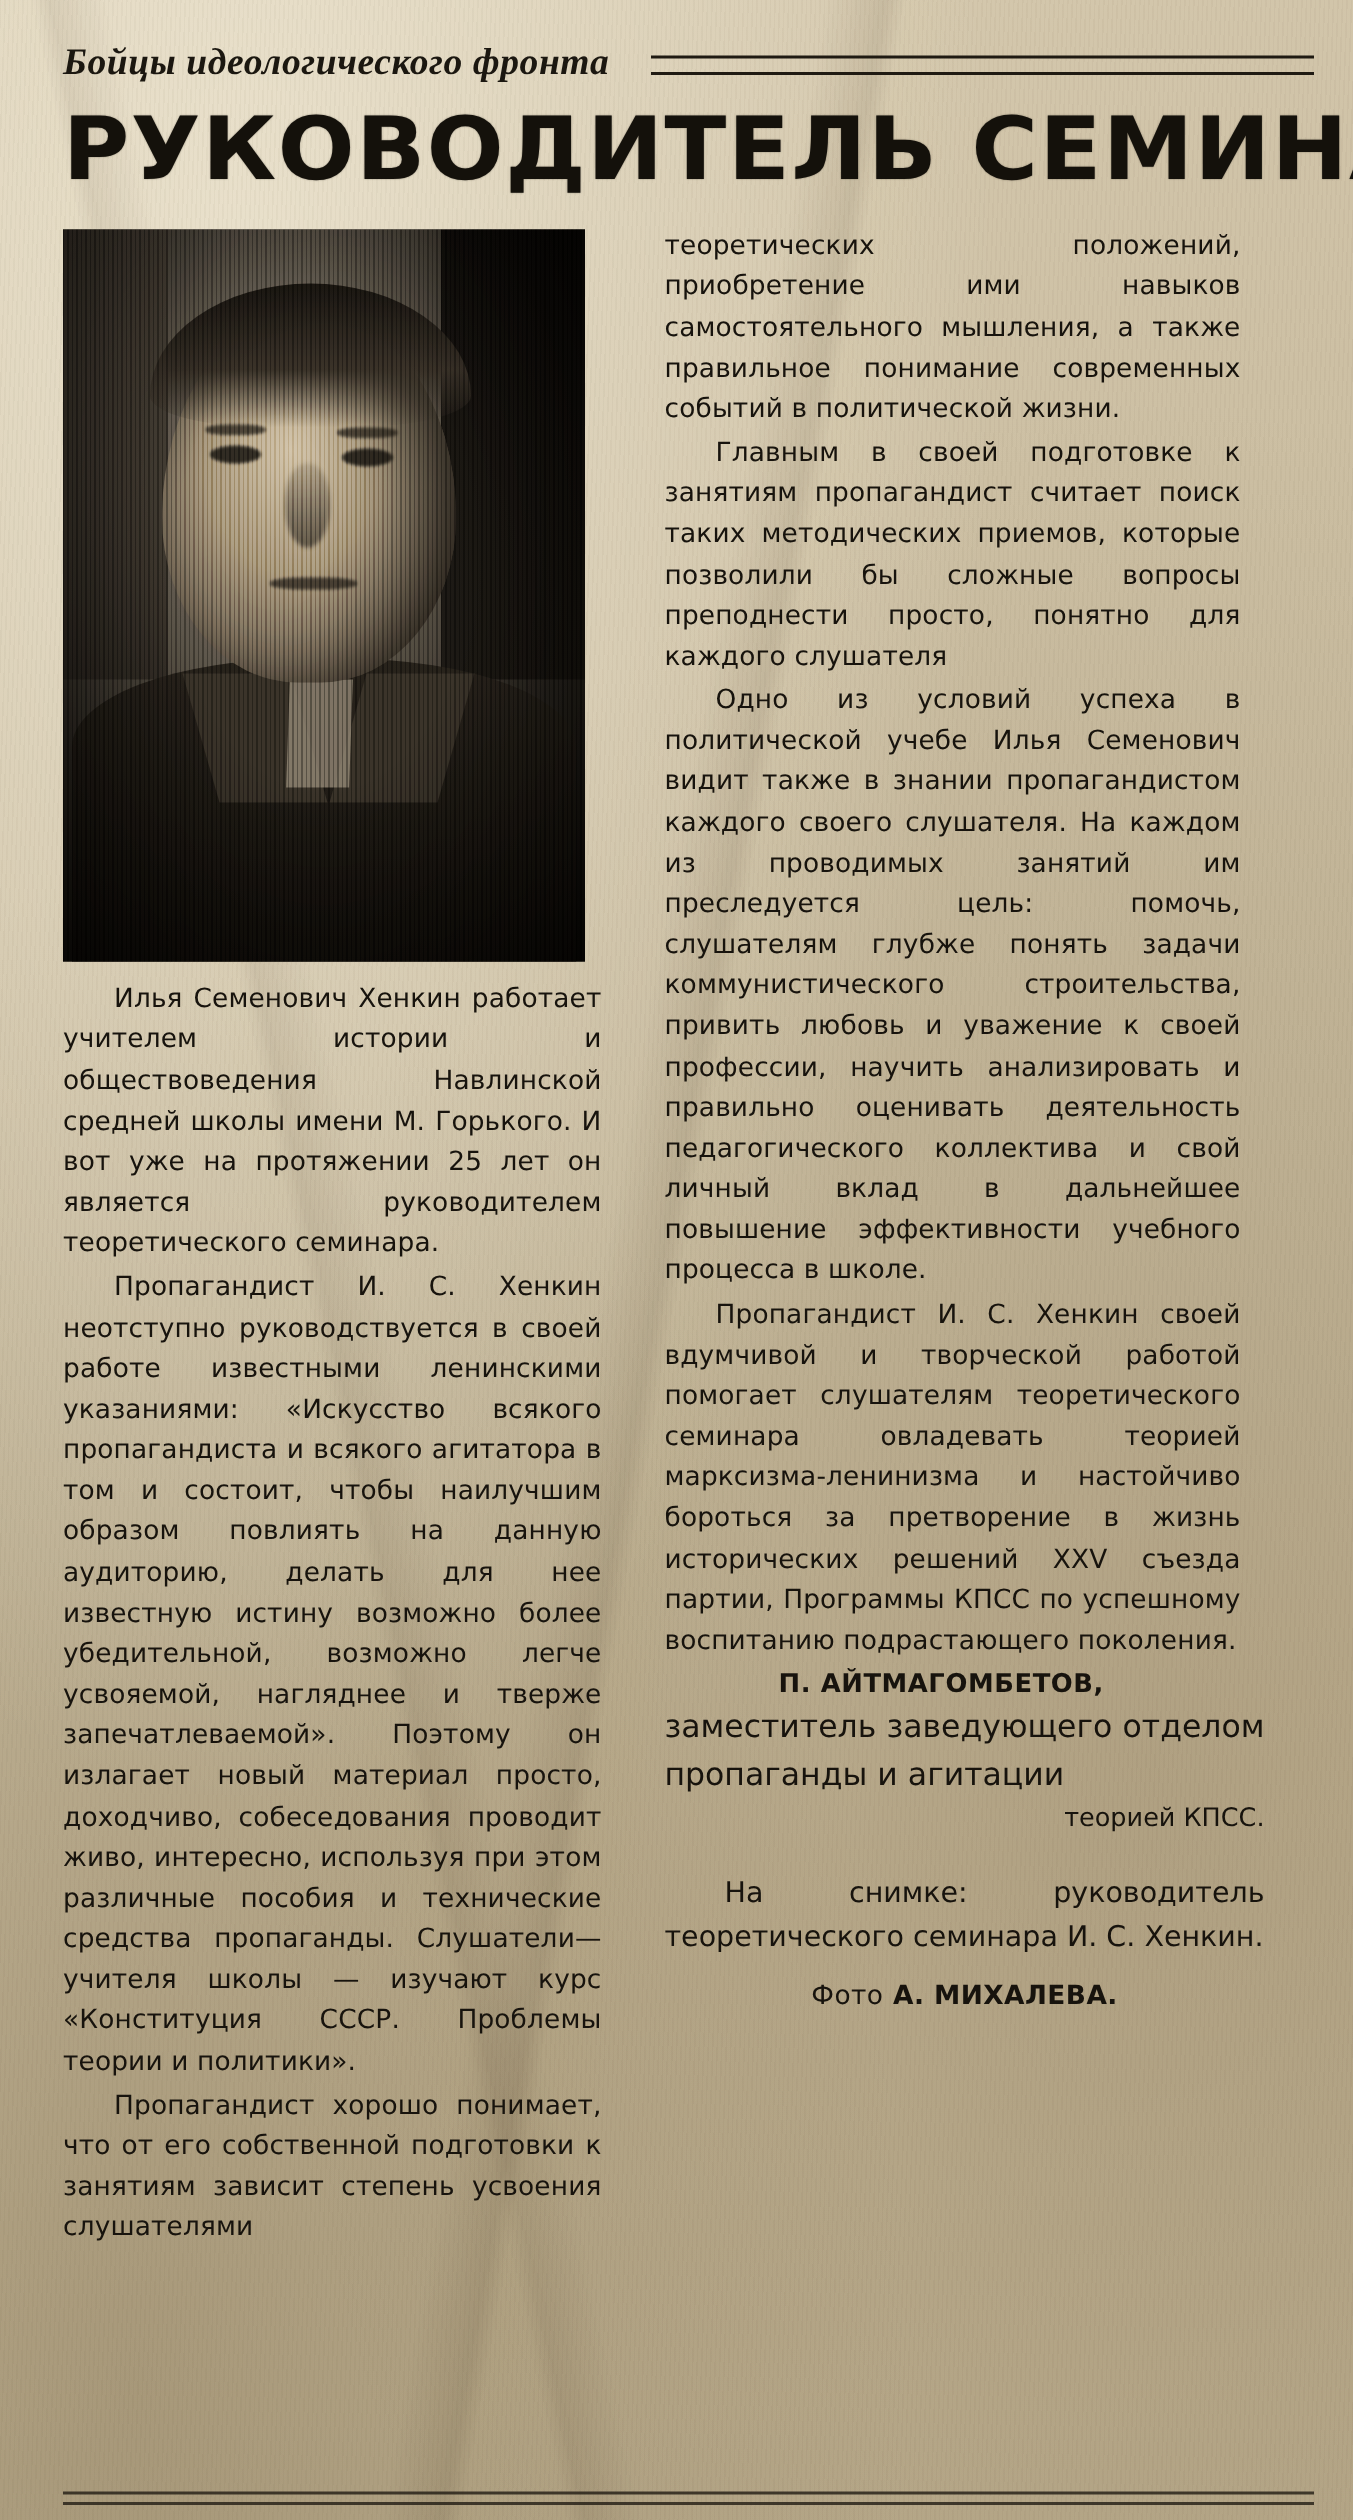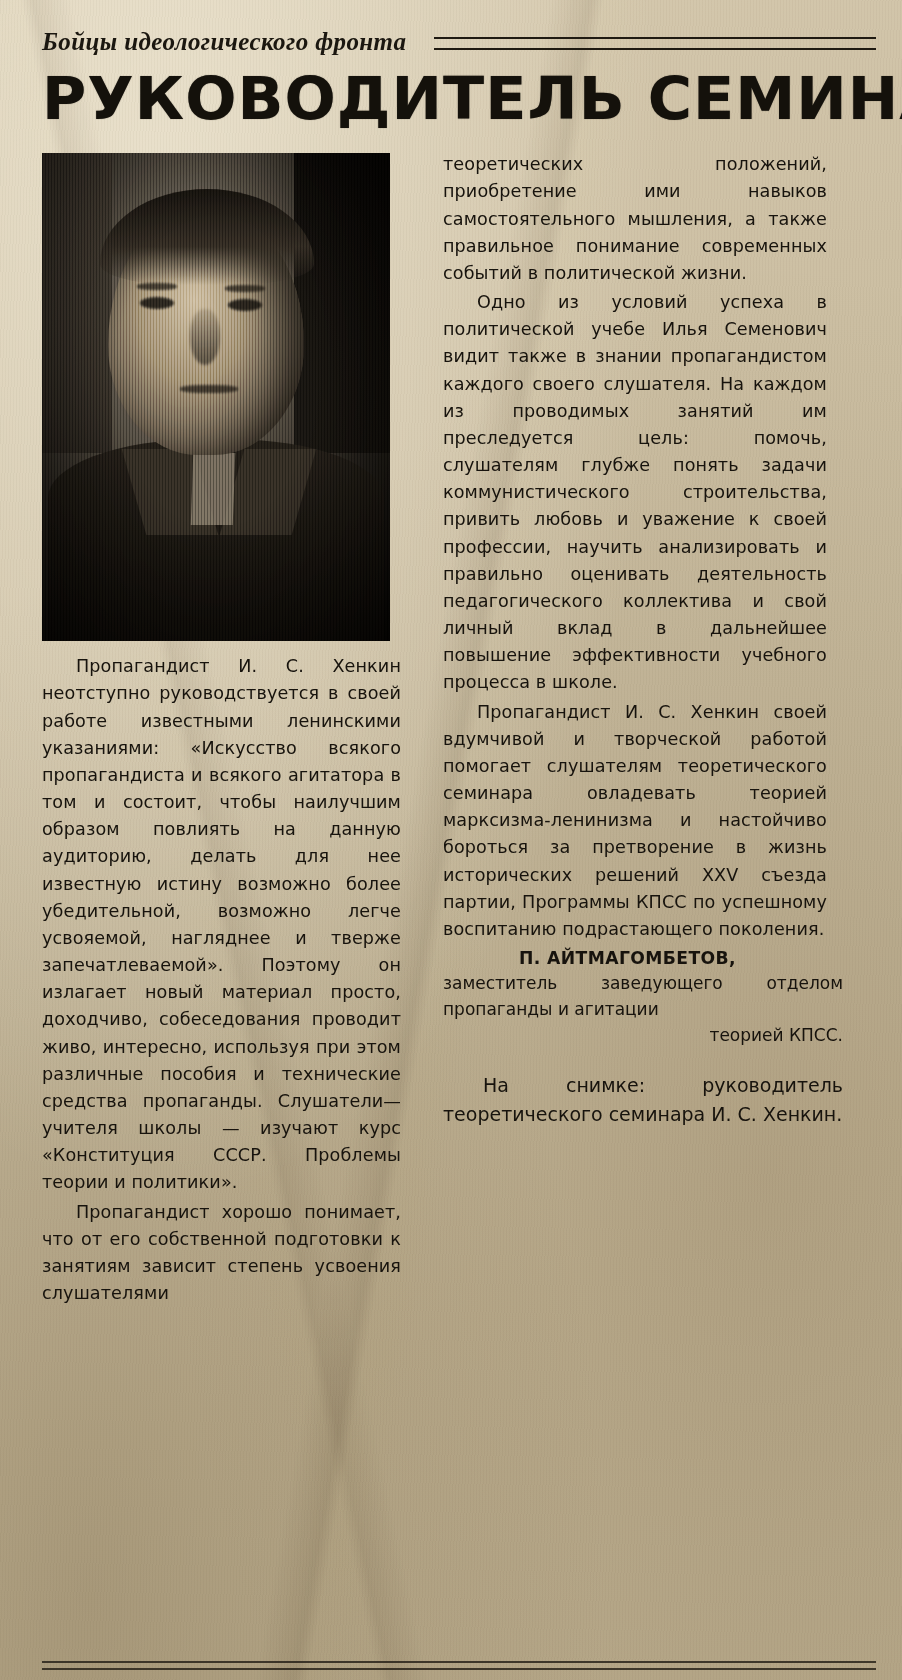--- a/index.html
+++ b/index.html
@@ -258,21 +258,21 @@
   .sign-name {
     font-weight: 700;
     text-align: center;
     letter-spacing: .4px;
     text-indent: 30px;
     text-align: left;
     padding-left: 46px;
   }
   .sign-role {
     text-align: justify;
-    font-size: 17px;
+    font-size: 21px;
   }
   .sign-role-last {
     text-align: right;
     font-size: 17px;
   }
   .caption {
     margin-top: 22px;
     font-family: "DejaVu Sans", sans-serif;
     font-size: 19px;
     line-height: 1.55;
@@ -331,36 +331,42 @@
           <div class="brow-l"></div>
           <div class="brow-r"></div>
           <div class="eye-l"></div>
           <div class="eye-r"></div>
           <div class="nose"></div>
           <div class="mouth"></div>
           <div class="vignette"></div>
           <div class="halftone"></div>
         </div>
 
+        <p class="body-text">Илья Семенович Хенкин работает учителем истории и обществоведения Навлинской средней школы имени М. Горького. И вот уже на протяжении 25 лет он является руководителем теоретического семинара.</p>
         <p class="body-text">Пропагандист И. С. Хенкин неотступно руководствуется в своей работе известными ленинскими указаниями: «Искусство всякого пропагандиста и всякого агитатора в том и состоит, чтобы наилучшим образом повлиять на данную аудиторию, делать для нее известную истину возможно более убедительной, возможно легче усвояемой, нагляднее и тверже запечатлеваемой». Поэтому он излагает новый материал просто, доходчиво, собеседования проводит живо, интересно, используя при этом различные пособия и технические средства пропаганды. Слушатели—учителя школы — изучают курс «Конституция СССР. Проблемы теории и политики».</p>
         <p class="body-text">Пропагандист хорошо понимает, что от его собственной подготовки к занятиям зависит степень усвоения слушателями</p>
       </div>
 
       <div class="col-right">
         <p class="body-text no-indent">теоретических положений, приобретение ими навыков самостоятельного мышления, а также правильное понимание современных событий в политической жизни.</p>
+        <p class="body-text">Главным в своей подготовке к занятиям пропагандист считает поиск таких методических приемов, которые позволили бы сложные вопросы преподнести просто, понятно для каждого слушателя</p>
         <p class="body-text">Одно из условий успеха в политической учебе Илья Семенович видит также в знании пропагандистом каждого своего слушателя. На каждом из проводимых занятий им преследуется цель: помочь, слушателям глубже понять задачи коммунистического строительства, привить любовь и уважение к своей профессии, научить анализировать и правильно оценивать деятельность педагогического коллектива и свой личный вклад в дальнейшее повышение эффективности учебного процесса в школе.</p>
         <p class="body-text">Пропагандист И. С. Хенкин своей вдумчивой и творческой работой помогает слушателям теоретического семинара овладевать теорией марксизма-ленинизма и настойчиво бороться за претворение в жизнь исторических решений XXV съезда партии, Программы КПСС по успешному воспитанию подрастающего поколения.</p>
 
         <div class="sign-block">
           <div class="sign-name">П. АЙТМАГОМБЕТОВ,</div>
           <div class="sign-role">заместитель заведующего отделом пропаганды и агитации</div>
           <div class="sign-role-last">теорией КПСС.</div>
         </div>
 
         <div class="caption">На снимке: руководитель теоретического семинара И. С. Хенкин.</div>
 
+        <div class="photo-credit">
+          <span class="lead">Фото</span>
+          <span>А. МИХАЛЕВА.</span>
+        </div>
       </div>
 
     </div>
   </div>
 
   <div class="bottom-rule"></div>
 </div>
 
 </body></html>

